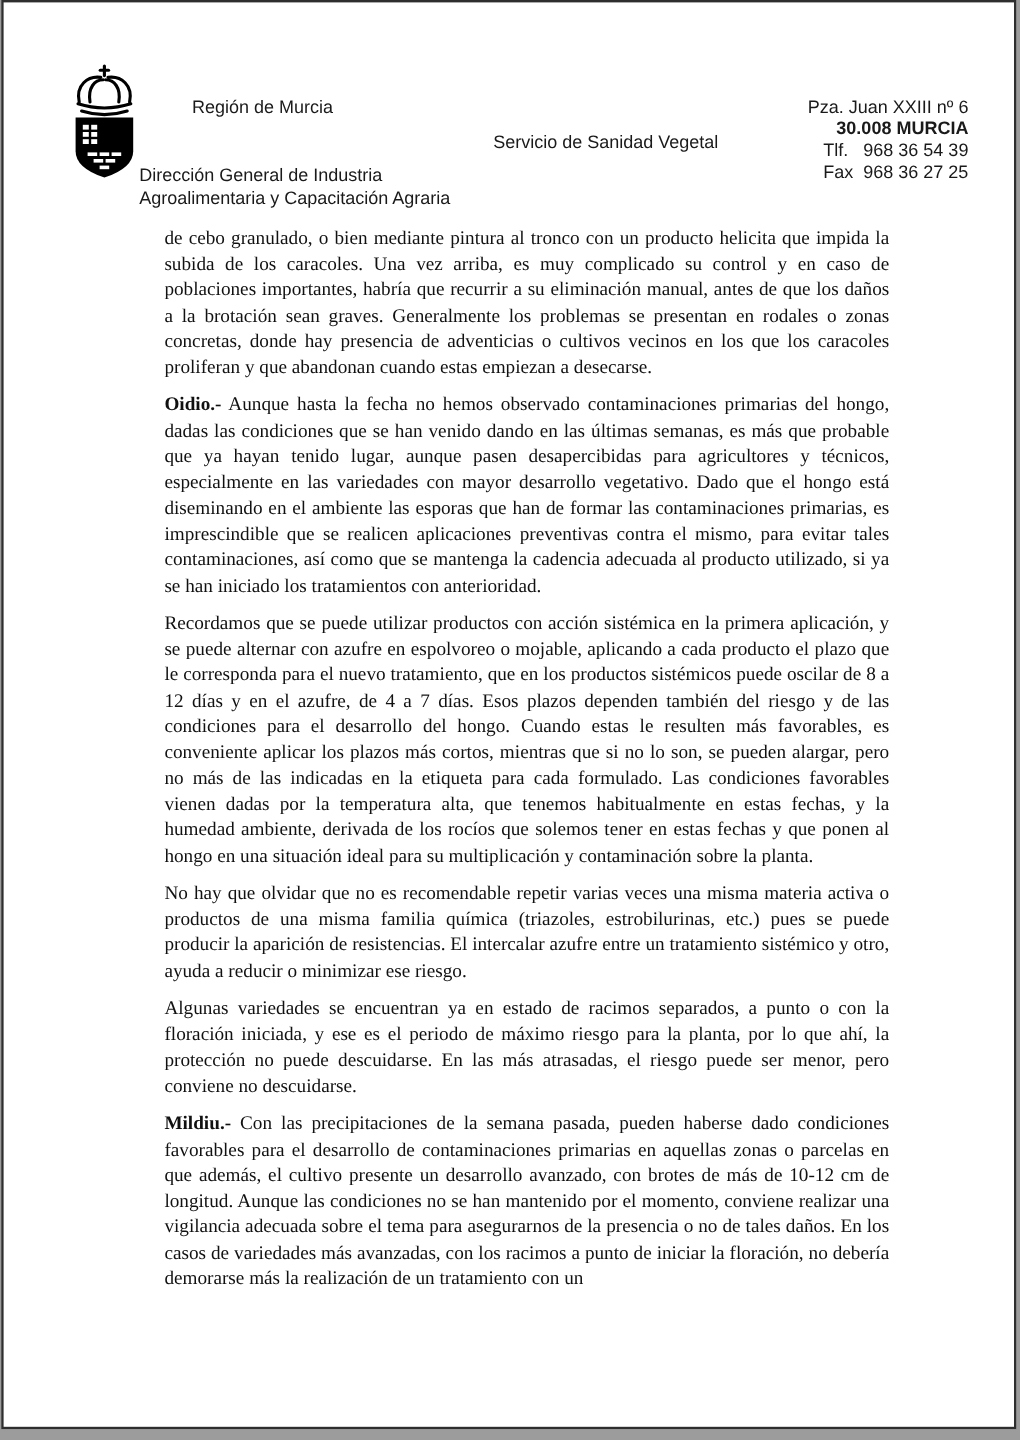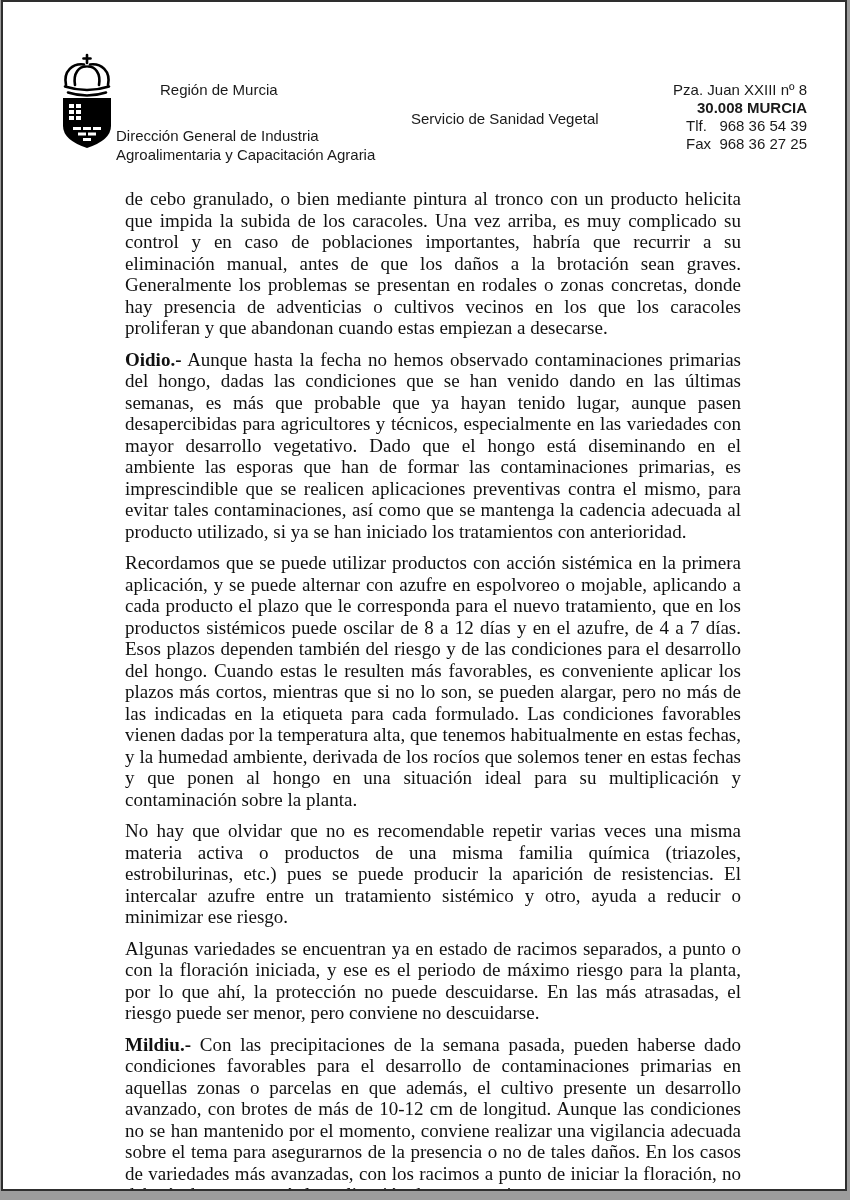--- a/index.html
+++ b/index.html
@@ -40,21 +40,21 @@
     left: 113px;
     top: 78px;
     font-size: 15px;
     line-height: 19px;
     color: #1a1a1a;
     margin-left: 44px;
   }
   .org-block-2 {
     position: absolute;
     left: 113px;
-    top: 124px;
+    top: 135px;
     font-size: 15px;
     line-height: 19px;
     color: #1a1a1a;
   }
   .service-label {
     position: absolute;
     left: 408px;
     top: 82px;
     font-size: 15px;
     color: #1a1a1a;
@@ -72,23 +72,23 @@
   .contact-block div { white-space: pre; }
   .contact-city { font-weight: bold; }
   
   .doc-body {
     position: absolute;
     left: 122px;
     top: 186px;
     width: 616px;
   }
   .doc-body p {
-    margin: 0 0 10px 0;
+    margin: 0 0 10px 12px;
     font-family: "Liberation Serif", serif;
-    font-size: 19px;
+    font-size: 16px;
     line-height: 21.5px;
     text-align: justify;
     color: #111111;
   }
   .doc-body p b { font-weight: bold; }
 </style>
 </head>
 <body>
 
 <div class="page">
@@ -132,21 +132,21 @@
     </div>
 
     <div class="org-block-2">
       <div>Dirección General de Industria</div>
       <div>Agroalimentaria y Capacitación Agraria</div>
     </div>
 
     <div class="service-label">Servicio de Sanidad Vegetal</div>
 
     <div class="contact-block">
-      <div>Pza. Juan XXIII nº 8</div>
+      <div>Pza. Juan XXIII nº 6</div>
       <div class="contact-city">30.008 MURCIA</div>
       <div>Tlf.   968 36 54 39</div>
       <div>Fax  968 36 27 25</div>
     </div>
 
   </div>
 
   <div class="doc-body">
     <p><b></b><span>de cebo granulado, o bien mediante pintura al tronco con un producto helicita que impida la subida de los caracoles. Una vez arriba, es muy complicado su control y en caso de poblaciones importantes, habría que recurrir a su eliminación manual, antes de que los daños a la brotación sean graves. Generalmente los problemas se presentan en rodales o zonas concretas, donde hay presencia de adventicias o cultivos vecinos en los que los caracoles proliferan y que abandonan cuando estas empiezan a desecarse.</span></p>
     <p><b>Oidio.-</b><span> Aunque hasta la fecha no hemos observado contaminaciones primarias del hongo, dadas las condiciones que se han venido dando en las últimas semanas, es más que probable que ya hayan tenido lugar, aunque pasen desapercibidas para agricultores y técnicos, especialmente en las variedades con mayor desarrollo vegetativo. Dado que el hongo está diseminando en el ambiente las esporas que han de formar las contaminaciones primarias, es imprescindible que se realicen aplicaciones preventivas contra el mismo, para evitar tales contaminaciones, así como que se mantenga la cadencia adecuada al producto utilizado, si ya se han iniciado los tratamientos con anterioridad.</span></p>

